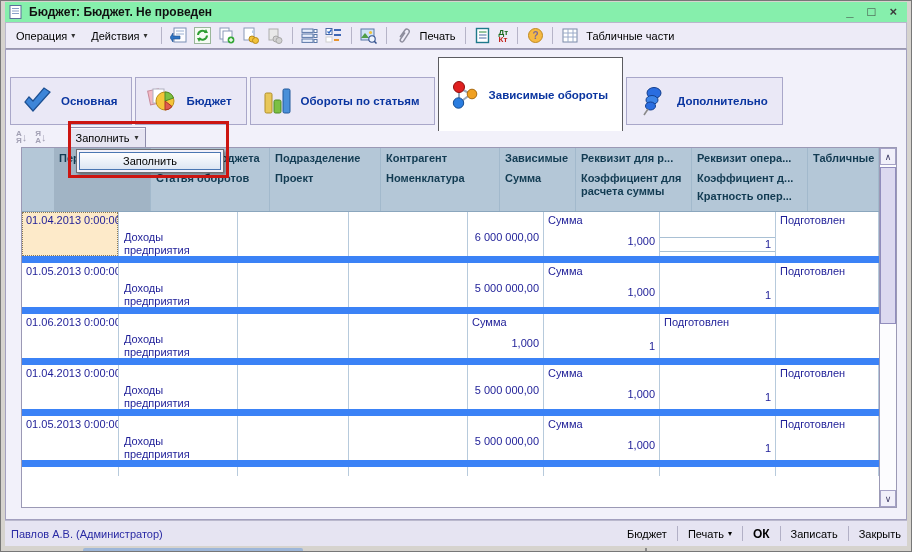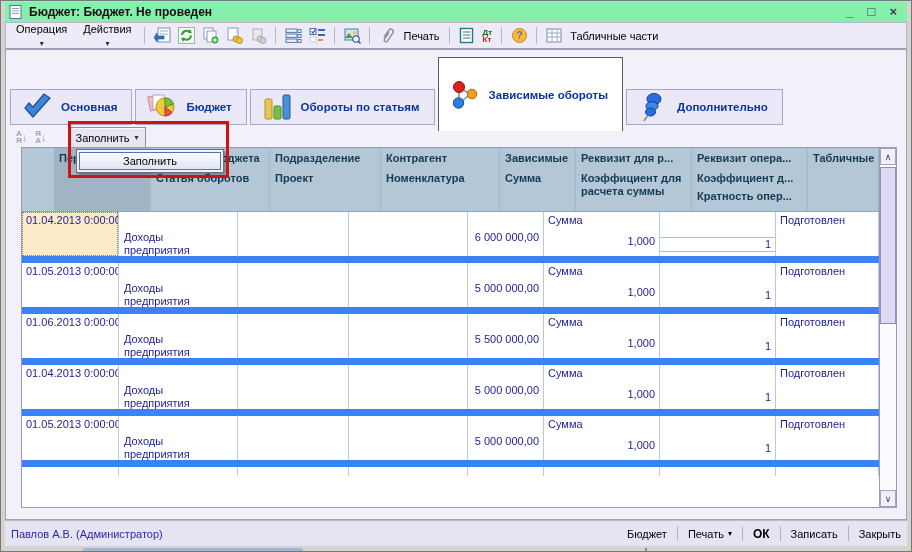--- a/index.html
+++ b/index.html
@@ -6,34 +6,34 @@
   *{box-sizing:border-box;font-family:"Liberation Sans",sans-serif;}
   .window{position:relative;width:912px;height:552px;background:#d6d3ce;border:1px solid #777;display:flex;flex-direction:column;padding:1px 4px 0 4px;}
   
   .titlebar{height:20px;display:flex;align-items:center;gap:6px;padding:0 4px;background:#86efac;}
   .titlebar .ticon{width:14px;height:14px;flex:0 0 auto;}
   .titlebar .ttext{font-size:12px;font-weight:bold;color:#111;white-space:nowrap;}
   .wincontrols{margin-left:auto;display:flex;gap:14px;align-items:center;padding-right:6px;}
   .wincontrols span{font-size:13px;font-weight:bold;color:#3b3b3b;line-height:12px;cursor:default;}
   
   .toolbar{height:27px;background:#edebf7;border:1px solid #b9b7cc;border-bottom:1px solid #9a98ae;display:flex;align-items:center;gap:4px;padding:0 4px;font-size:11px;color:#000;}
-  .menubtn{display:flex;align-items:center;gap:4px;padding:2px 6px;white-space:nowrap;flex-direction:column;}
+  .menubtn{display:flex;align-items:center;gap:4px;padding:2px 6px;white-space:nowrap;}
   .menubtn .arr{font-size:8px;color:#333;}
   .tsep{width:1px;height:17px;background:#b6b4c8;margin:0 3px;flex:0 0 auto;}
   .tbico{width:20px;height:19px;display:flex;align-items:center;justify-content:center;flex:0 0 auto;}
   .tbico svg{width:17px;height:17px;}
   .tlabel{white-space:nowrap;padding:0 2px;}
   .dtkt{display:flex;flex-direction:column;line-height:7px;font-size:8px;font-weight:bold;padding:0 2px;}
   .dtkt .dt{color:#18681c;}
   .dtkt .kt{color:#c22018;}
   
   .formarea{position:relative;flex:1;background:#f2f1fa;border:1px solid #a3a0bf;overflow:hidden;}
   
   .tabs{position:absolute;top:7px;left:4px;display:flex;align-items:flex-end;gap:3px;z-index:1;}
-  .tab{display:flex;align-items:center;gap:8px;padding:0 14px 0 10px;height:36px;background:#eae8f6;border:1px solid #a9a7c9;margin-bottom:6px;}
+  .tab{display:flex;align-items:center;gap:8px;padding:0 14px 0 10px;height:48px;background:#eae8f6;border:1px solid #a9a7c9;margin-bottom:6px;}
   .tab.active{height:74px;background:#fff;border:1px solid #5c5c60;border-bottom:none;margin-bottom:0;z-index:2;}
   .tab .tlbl{font-size:11.5px;font-weight:bold;color:#0a35a0;white-space:nowrap;}
   .tab svg{width:32px;height:32px;}
   
   .sortbar{position:absolute;top:80px;left:10px;display:flex;gap:8px;align-items:center;}
   .sorti{display:flex;align-items:center;color:#a2a0b4;}
   .sorti .lt{display:flex;flex-direction:column;font-size:8px;line-height:7px;font-style:normal;font-weight:bold;}
   .sorti .lt i{font-style:normal;}
   .sorti .ar{font-size:11px;line-height:11px;}
   .fillbtn{position:absolute;top:77px;left:62px;width:78px;height:21px;background:#e7e5f2;border:1px solid #8f8dac;box-shadow:inset 1px 1px 0 #fbfafe;display:flex;align-items:center;justify-content:center;gap:5px;font-size:11px;color:#000;}
@@ -367,21 +367,20 @@
               <span class="one">1</span>
             </div>
           <div class="c state"><span>Подготовлен</span></div>
         </div>
 
         <div class="trow">
           <div class="c period"><span>01.06.2013 0:00:00</span></div>
           <div class="c article"><span>Доходы предприятия</span></div>
           <div class="c"></div>
           <div class="c"></div>
-          <div class="c qty"><span>5 500 000,00</span></div>
           <div class="c req1">
               <div>Сумма</div>
               <div class="v">1,000</div>
             </div>
           <div class="c req2">
               <span class="one">1</span>
             </div>
           <div class="c state"><span>Подготовлен</span></div>
         </div>
 

